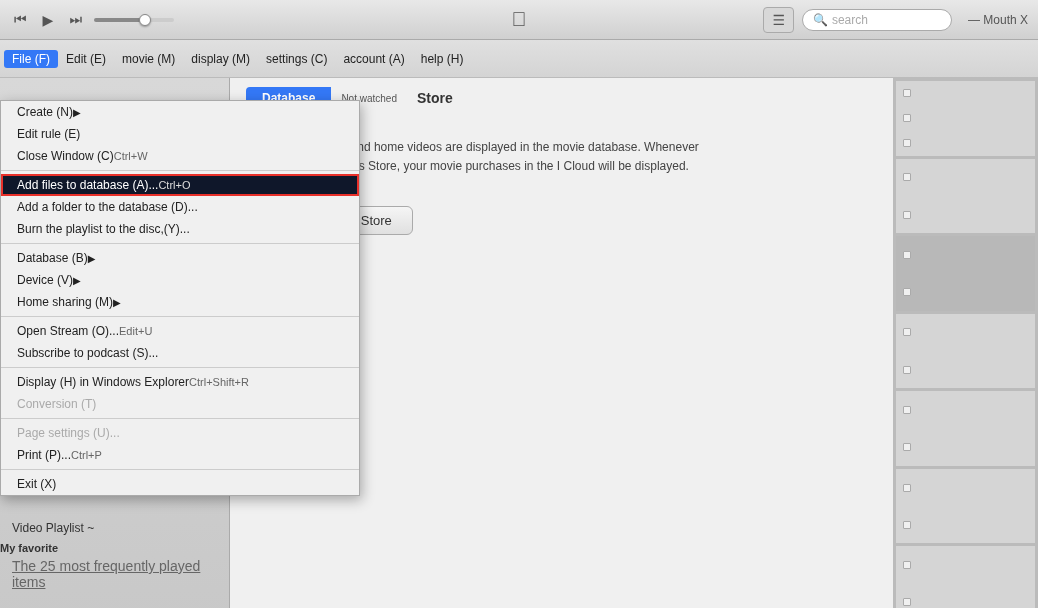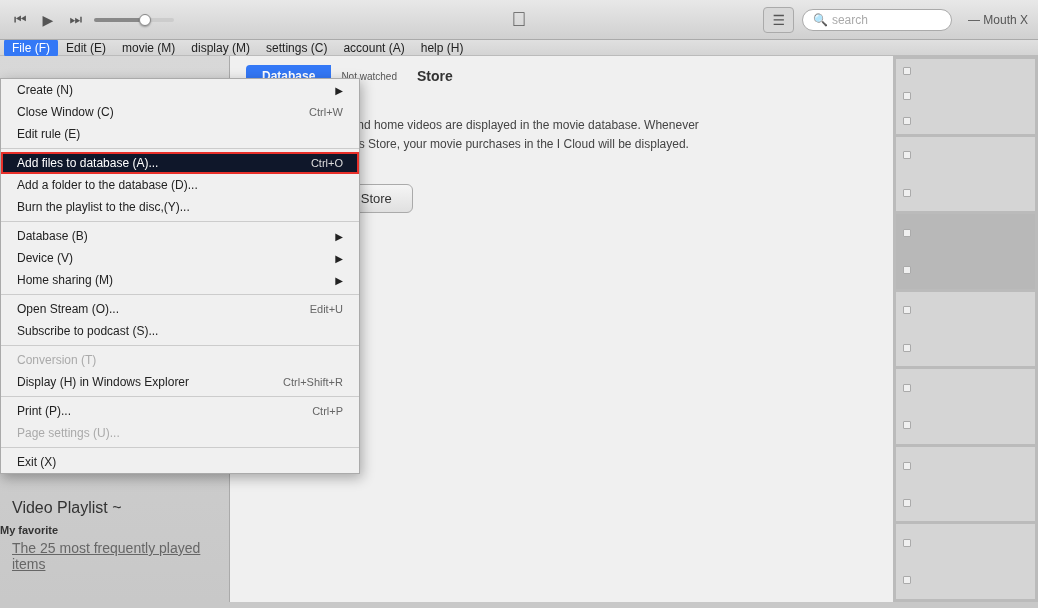--- a/index.html
+++ b/index.html
@@ -93,21 +93,21 @@
     }
     .title-bar-title {
       font-size: 12px;
       color: #555;
       margin-left: 8px;
     }
 
     
     .menu-bar {
       width: 100%;
-      height: 16px;
+      height: 38px;
       background: linear-gradient(to bottom, #e0e0e0, #d4d4d4);
       border-bottom: 1px solid #bbb;
       display: flex;
       align-items: center;
       padding: 0 4px;
     }
     .menu-item {
       padding: 2px 8px;
       font-size: 12px;
       color: #222;
@@ -130,21 +130,21 @@
     .sidebar {
       width: 230px;
       background: linear-gradient(to bottom, #d8d8d8, #c8c8c8);
       border-right: 1px solid #aaa;
       height: 100%;
       overflow-y: auto;
       padding-top: 10px;
     }
     .sidebar-item {
       padding: 3px 12px;
-      font-size: 16px;
+      font-size: 12px;
       color: #333;
       cursor: pointer;
     }
     .sidebar-subtitle {
       font-size: 14px;
       color: #666;
       padding: 0 12px 4px;
       text-decoration: underline;
     }
 
@@ -264,21 +264,21 @@
       border: 1px solid #aaa;
       box-shadow: 2px 4px 12px rgba(0,0,0,0.3);
       width: 360px;
       font-size: 12px;
     }
     .dropdown-item {
       padding: 4px 16px;
       cursor: pointer;
       color: #222;
       display: flex;
-      justify-content: space-between;
+      justify-content: flex-start;
       align-items: center;
       position: relative;
     }
     .dropdown-item.highlighted {
       background: #0f172a;
       color: #fff;
       outline: 2px solid #e8302a;
       outline-offset: -2px;
     }
     .dropdown-item.disabled {
@@ -416,25 +416,25 @@
     </div>
   </div>
 
   <div class="dropdown-overlay">
     <div class="dropdown-menu">
       <div class="dropdown-item">
         <span>Create (N)</span>
         <span class="submenu-arrow">▶</span>
       </div>
       <div class="dropdown-item">
+        <span>Edit rule (E)</span>
+      </div>
+      <div class="dropdown-item">
         <span>Close Window (C)</span>
         <span class="shortcut">Ctrl+W</span>
-      </div>
-      <div class="dropdown-item">
-        <span>Edit rule (E)</span>
       </div>
       <div class="dropdown-separator"></div>
       <div class="dropdown-item highlighted">
         <span>Add files to database (A)...</span>
         <span class="shortcut">Ctrl+O</span>
       </div>
       <div class="dropdown-item">
         <span>Add a folder to the database (D)...</span>
       </div>
       <div class="dropdown-item">
@@ -455,35 +455,35 @@
       </div>
       <div class="dropdown-separator"></div>
       <div class="dropdown-item">
         <span>Open Stream (O)...</span>
         <span class="shortcut">Edit+U</span>
       </div>
       <div class="dropdown-item">
         <span>Subscribe to podcast (S)...</span>
       </div>
       <div class="dropdown-separator"></div>
+      <div class="dropdown-item">
+        <span>Display (H) in Windows Explorer</span>
+        <span class="shortcut">Ctrl+Shift+R</span>
+      </div>
       <div class="dropdown-item disabled">
         <span>Conversion (T)</span>
       </div>
-      <div class="dropdown-item">
-        <span>Display (H) in Windows Explorer</span>
-        <span class="shortcut">Ctrl+Shift+R</span>
-      </div>
-      <div class="dropdown-separator"></div>
+      <div class="dropdown-separator"></div>
+      <div class="dropdown-item disabled">
+        <span>Page settings (U)...</span>
+      </div>
       <div class="dropdown-item">
         <span>Print (P)...</span>
         <span class="shortcut">Ctrl+P</span>
       </div>
-      <div class="dropdown-item disabled">
-        <span>Page settings (U)...</span>
-      </div>
       <div class="dropdown-separator"></div>
       <div class="dropdown-item">
         <span>Exit (X)</span>
       </div>
     </div>
   </div>
 
 </div>
 
 </body></html>

